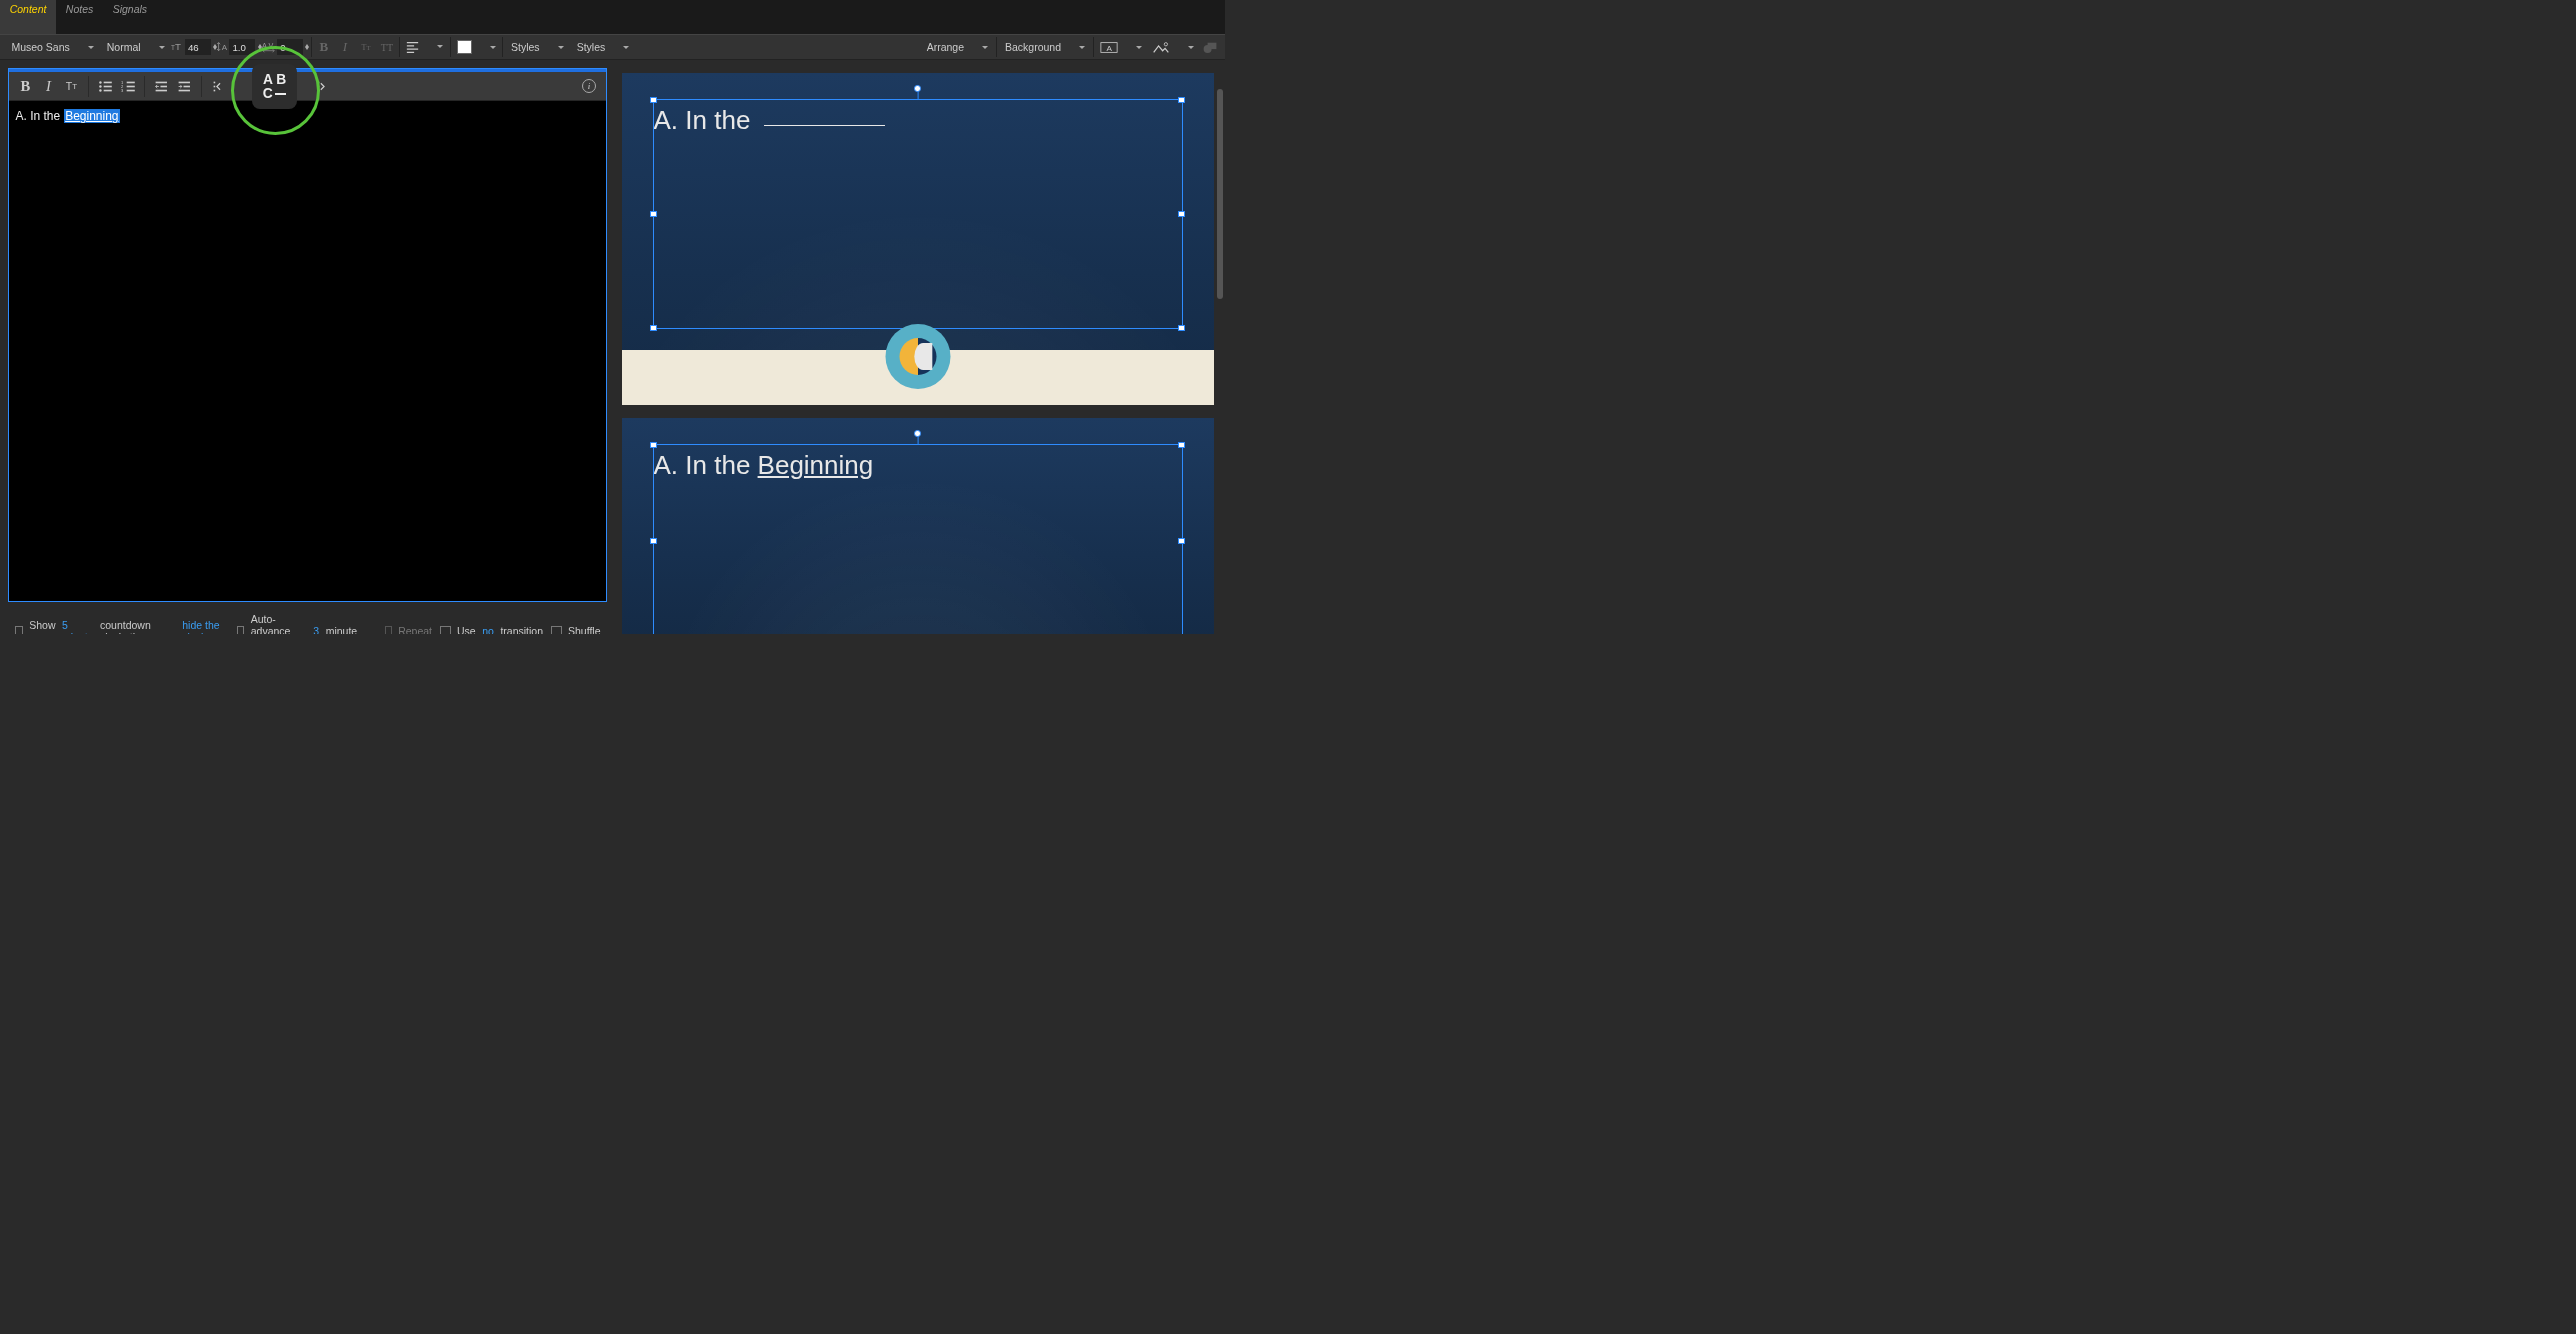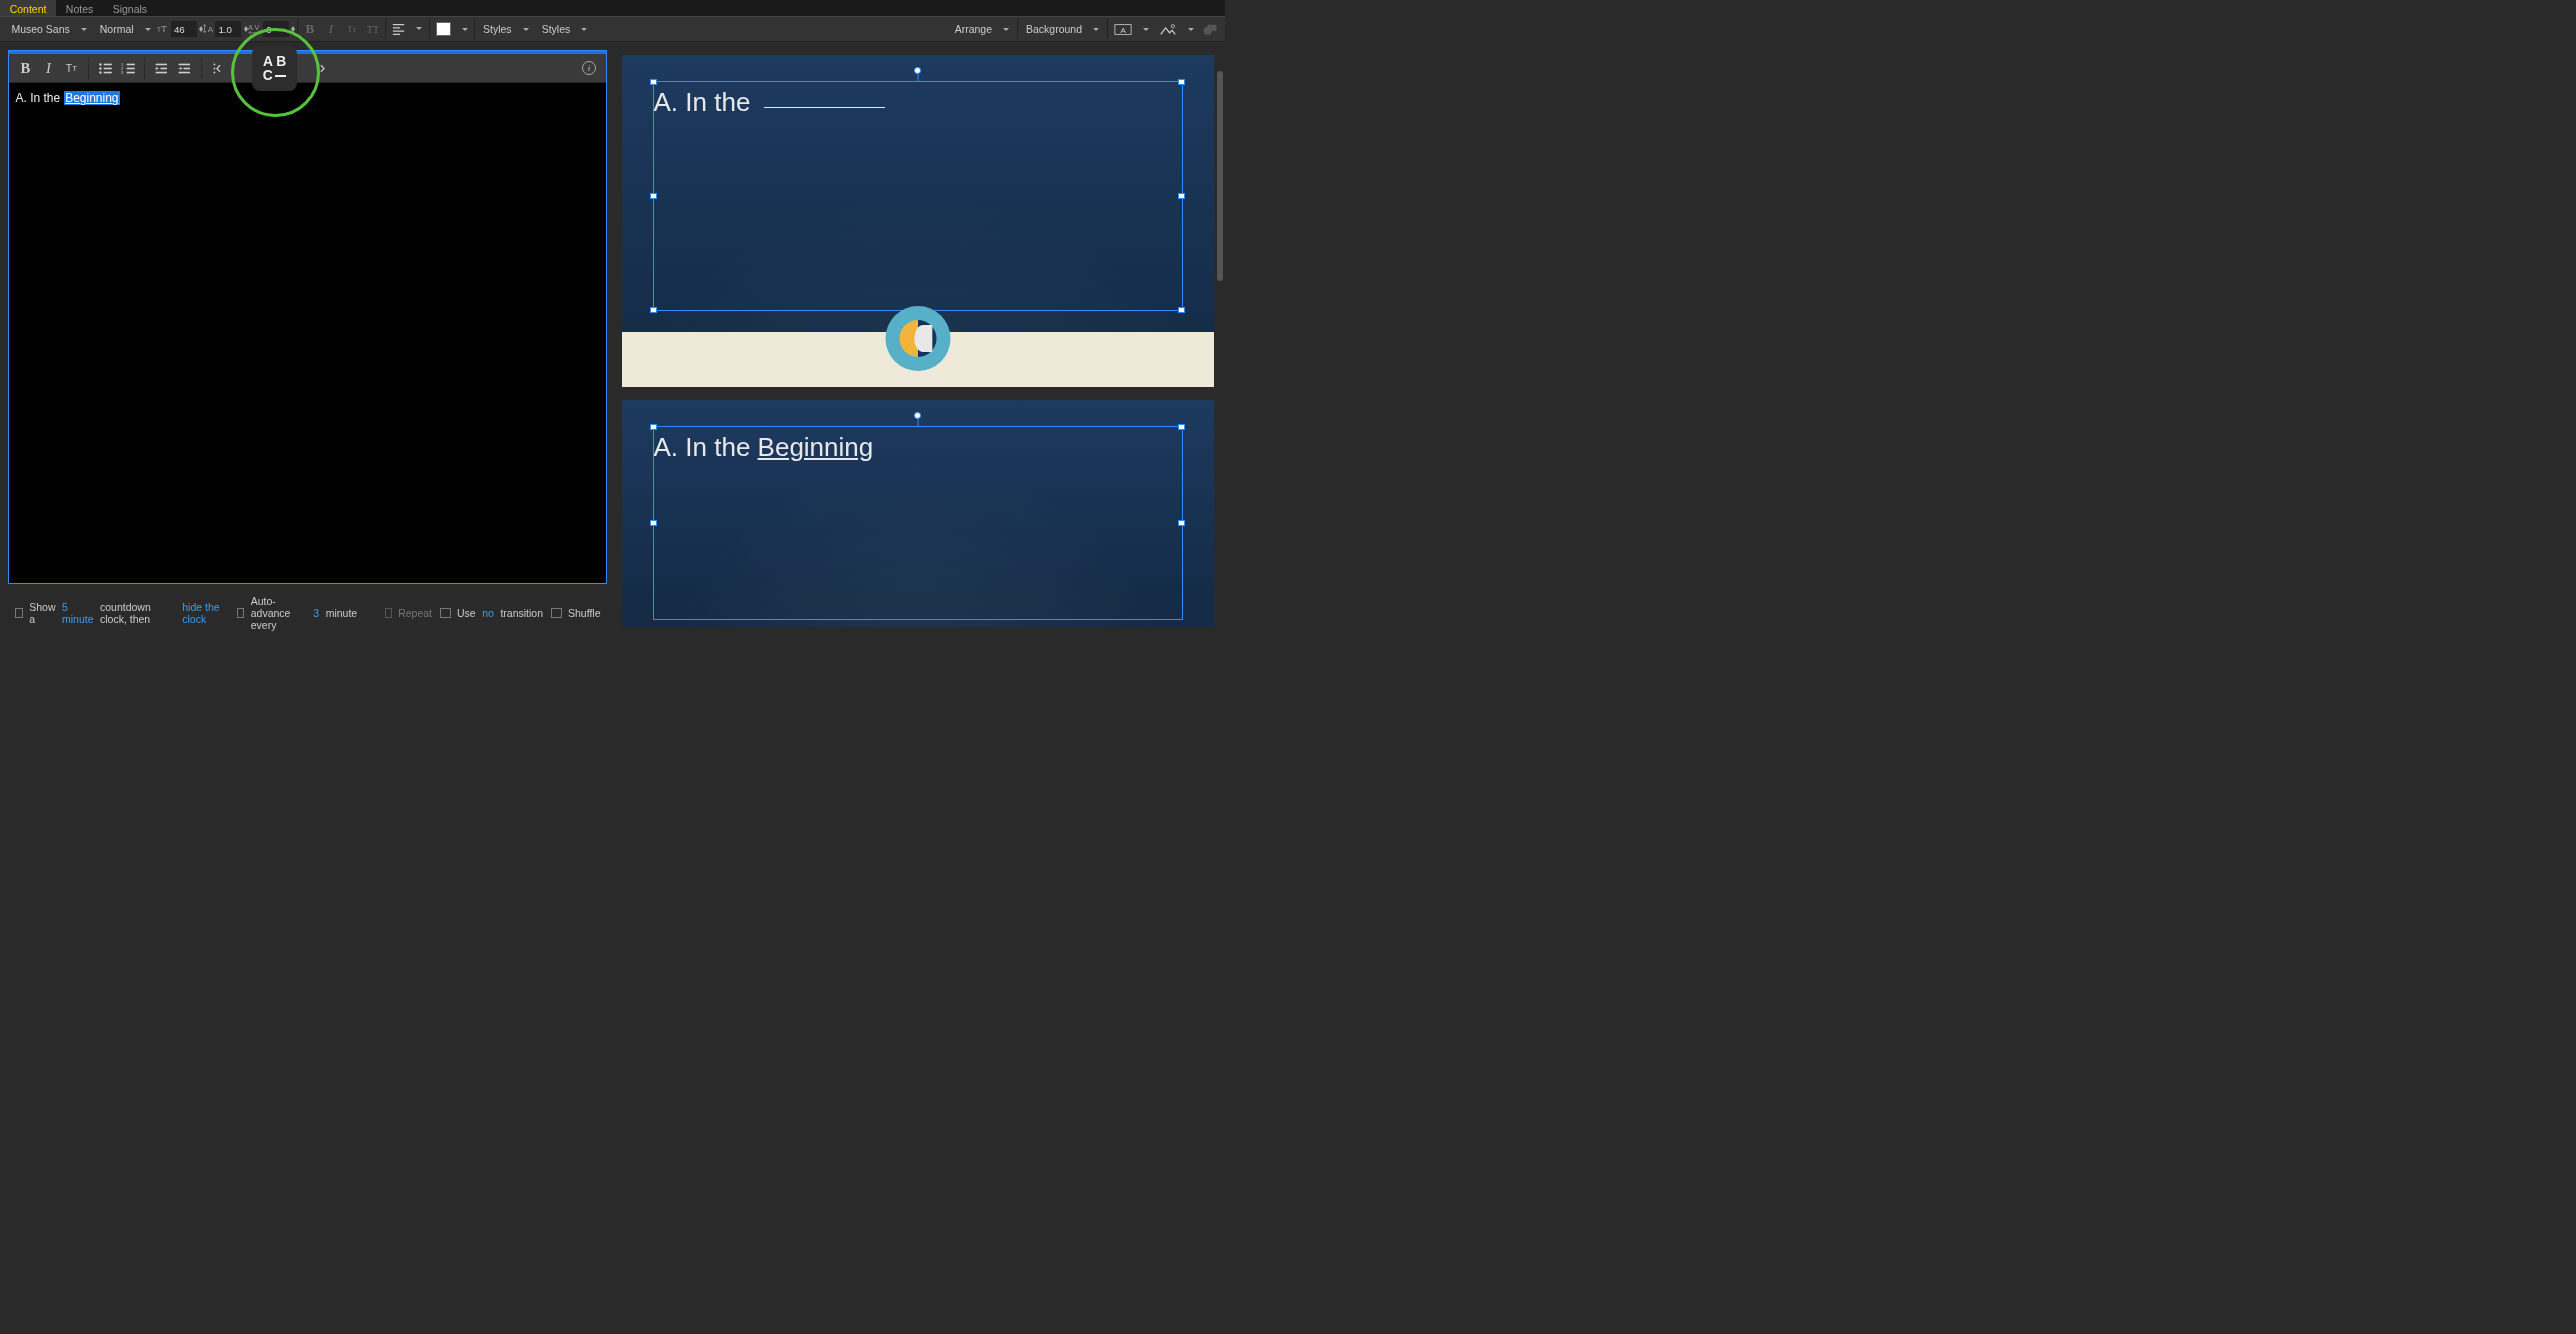--- a/index.html
+++ b/index.html
@@ -10,21 +10,22 @@
   font-size: 10.5px;
   overflow: hidden;
   width: 1225px;
   height: 634px;
 }
 
 
 .tabs {
   display: flex;
   background: #1a1a1a;
-  height: 16px;
+  height: 34px;
+  font-style: italic;
 }
 .tab {
   padding: 3.2px 9.7px;
   color: #999;
   cursor: pointer;
 }
 .tab.active {
   background: #3a3a3a;
   color: #ffd400;
 }
@@ -41,21 +42,21 @@
 }
 .toolbar-sep {
   width: 0.8px;
   height: 19.4px;
   background: #222;
   margin: 0 1.6px;
 }
 .dropdown {
   display: flex;
   align-items: center;
-  gap: 11px;
+  gap: 18px;
   padding: 3.2px 6.5px;
   color: #ccc;
   cursor: pointer;
   white-space: nowrap;
 }
 .dropdown .caret, .caret {
   width: 0; height: 0;
   border-left: 3.2px solid transparent;
   border-right: 3.2px solid transparent;
   border-top: 3.2px solid #aaa;

